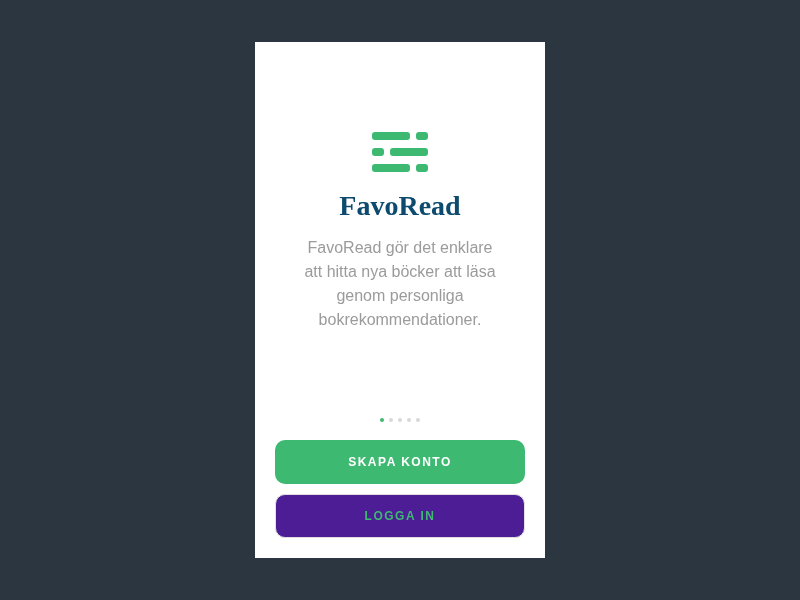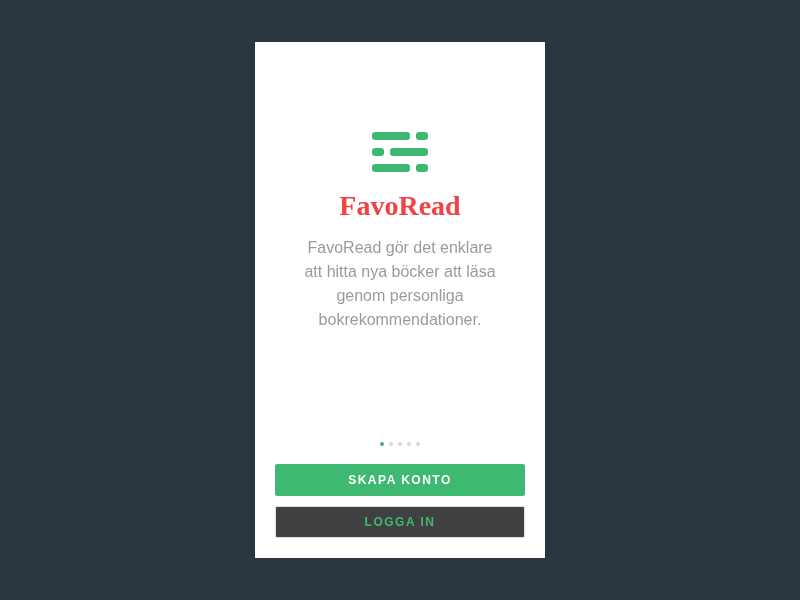--- a/index.html
+++ b/index.html
@@ -67,21 +67,21 @@
     }
     
     .logo-bar-short {
       width: 12px;
     }
     
     .app-title {
       font-family: Georgia, 'Times New Roman', serif;
       font-size: 28px;
       font-weight: bold;
-      color: #ef4444;
+      color: #0c4a6e;
       margin-bottom: 14px;
     }
     
     .app-description {
       font-size: 16px;
       color: #9b9b9b;
       text-align: center;
       line-height: 1.5;
       padding: 0 30px;
       max-width: 260px;
@@ -104,40 +104,40 @@
       border-radius: 50%;
       background-color: #d8d8d8;
     }
     
     .dot.active {
       background-color: #3eb971;
     }
     
     .btn {
       width: 100%;
-      height: 32px;
+      height: 44px;
       display: flex;
       justify-content: center;
       align-items: center;
       font-size: 12px;
       font-weight: 600;
       letter-spacing: 1.5px;
       cursor: pointer;
-      border-radius: 2px;
+      border-radius: 10px;
     }
     
     .btn-primary {
       background-color: #3eb971;
       color: #ffffff;
       border: none;
       margin-bottom: 10px;
     }
     
     .btn-secondary {
-      background-color: #404040;
+      background-color: #4c1d95;
       color: #3eb971;
       border: 1px solid #e0e0e0;
     }
   </style>
 </head>
 <body>
 
 <div class="phone-screen">
 
   <div class="content-area">

